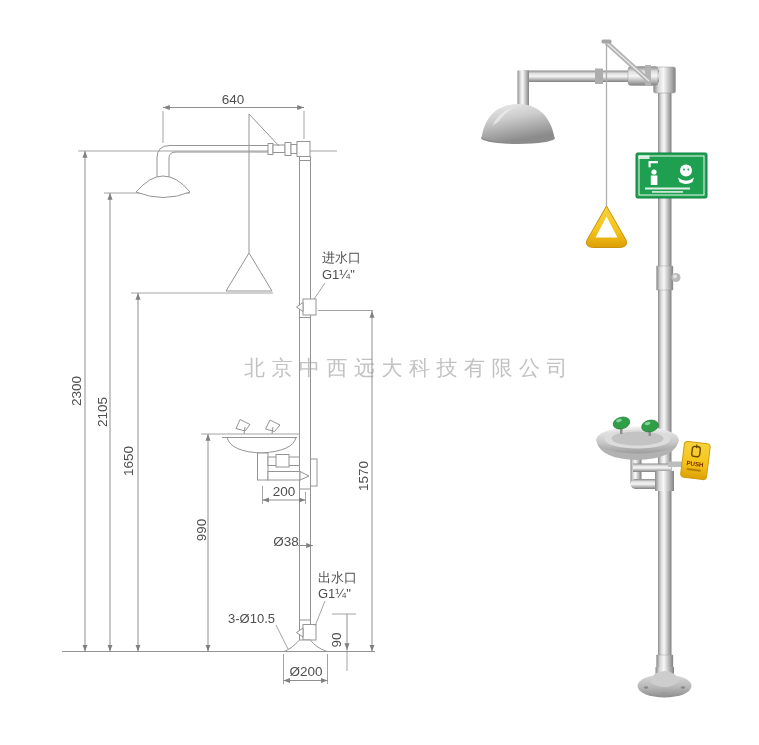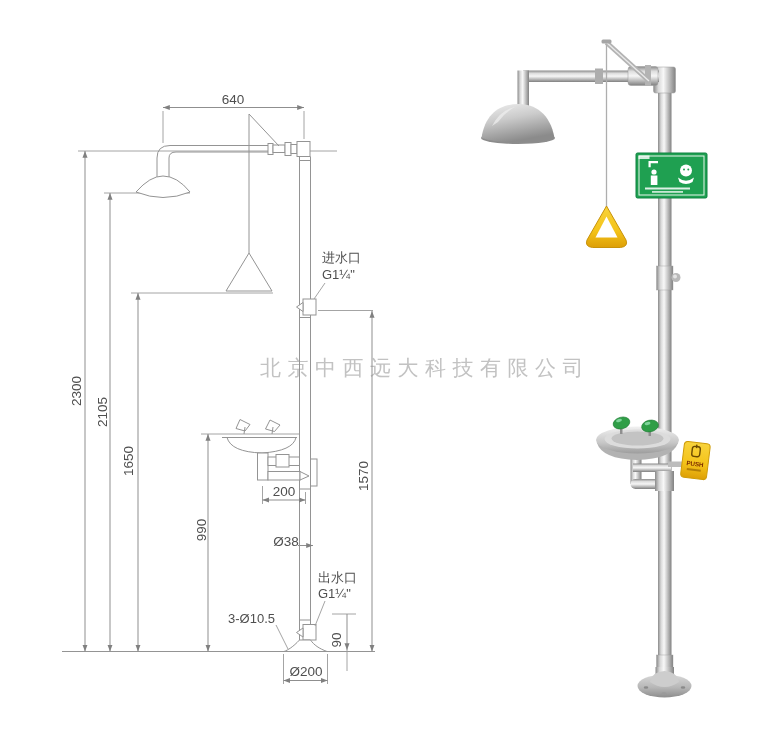--- a/index.html
+++ b/index.html
@@ -1,18 +1,18 @@
 <!DOCTYPE html>
 <html><head>
 <meta charset="utf-8">
 <style>
   html,body{margin:0;padding:0;background:#fff;}
   #canvas{position:relative;width:759px;height:745px;background:#fff;overflow:hidden;
           font-family:"Liberation Sans",sans-serif;}
-  #watermark{position:absolute;left:260px;top:354px;z-index:1;
+  #watermark{position:absolute;left:244px;top:354px;z-index:1;
              font-size:21px;letter-spacing:6.5px;color:#c2c2c2;white-space:nowrap;}
   svg{position:absolute;inset:0;z-index:2;}
   .g{stroke:#949494;stroke-width:1;fill:none;}
   .gf{stroke:#949494;stroke-width:1;fill:#ffffff;}
   .dimline{stroke:#8f8f8f;stroke-width:1;fill:none;
            marker-start:url(#arr);marker-end:url(#arr);}
   .dimend{stroke:#8f8f8f;stroke-width:1;fill:none;marker-end:url(#arr);}
   .ext{stroke:#9a9a9a;stroke-width:0.9;fill:none;}
   text.dim{fill:#4f4f4f;font-size:13.5px;}
   text.cn{fill:#4f4f4f;font-size:13px;}

